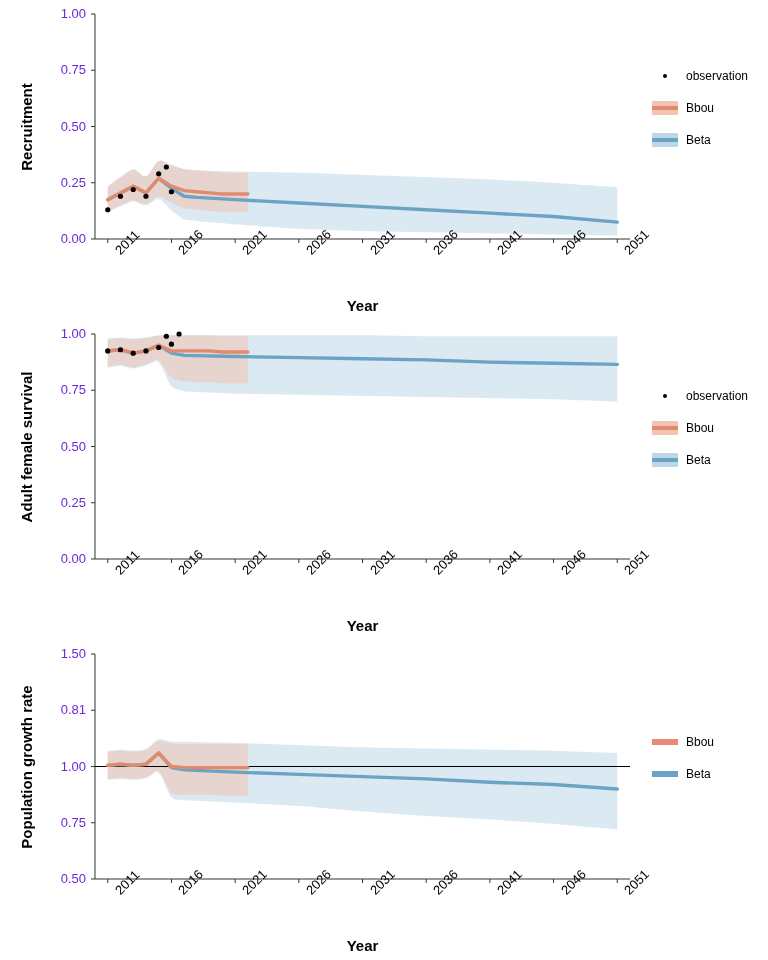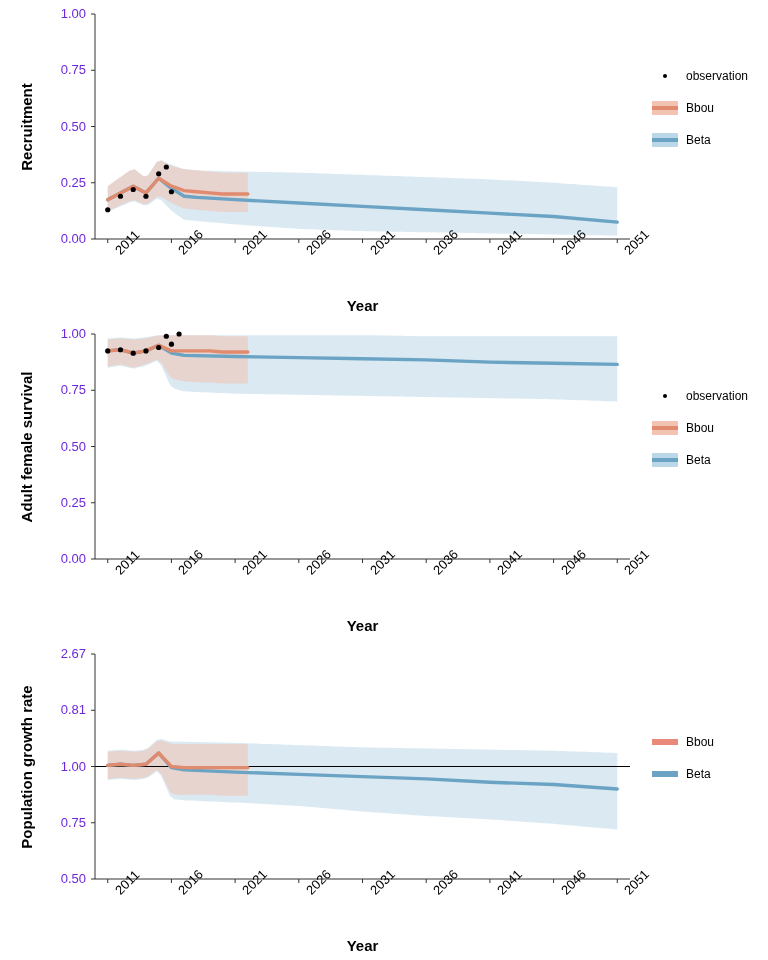--- a/index.html
+++ b/index.html
@@ -266,21 +266,21 @@
           <line x1="426.1904761904762" x2="426.1904761904762" y1="239" y2="243" stroke="#333" stroke-width="1"></line>
           <line x1="489.8809523809524" x2="489.8809523809524" y1="239" y2="243" stroke="#333" stroke-width="1"></line>
           <line x1="553.5714285714286" x2="553.5714285714286" y1="239" y2="243" stroke="#333" stroke-width="1"></line>
           <line x1="617.2619047619047" x2="617.2619047619047" y1="239" y2="243" stroke="#333" stroke-width="1"></line>
         </svg>
       </div>
       <div class="tick-y" style="left: 30px; width: 56px; top: 231px;">0.50</div>
       <div class="tick-y" style="left: 30px; width: 56px; top: 174.75px;">0.75</div>
       <div class="tick-y" style="left: 30px; width: 56px; top: 118.5px;">1.00</div>
       <div class="tick-y" style="left: 30px; width: 56px; top: 62.25px;">0.81</div>
-      <div class="tick-y" style="left: 30px; width: 56px; top: 6px;">2.67</div>
+      <div class="tick-y" style="left: 30px; width: 56px; top: 6px;">1.50</div>
       <div class="tick-x" style="left: 111.738px; top: 247px; width: 0px;">2011</div>
       <div class="tick-x" style="left: 175.429px; top: 247px; width: 0px;">2016</div>
       <div class="tick-x" style="left: 239.119px; top: 247px; width: 0px;">2021</div>
       <div class="tick-x" style="left: 302.81px; top: 247px; width: 0px;">2026</div>
       <div class="tick-x" style="left: 366.5px; top: 247px; width: 0px;">2031</div>
       <div class="tick-x" style="left: 430.19px; top: 247px; width: 0px;">2036</div>
       <div class="tick-x" style="left: 493.881px; top: 247px; width: 0px;">2041</div>
       <div class="tick-x" style="left: 557.571px; top: 247px; width: 0px;">2046</div>
       <div class="tick-x" style="left: 621.262px; top: 247px; width: 0px;">2051</div>
       <div class="ylabel" style="left: 18px; top: 221.5px; width: 190px; text-align: center;">Population growth rate</div>

